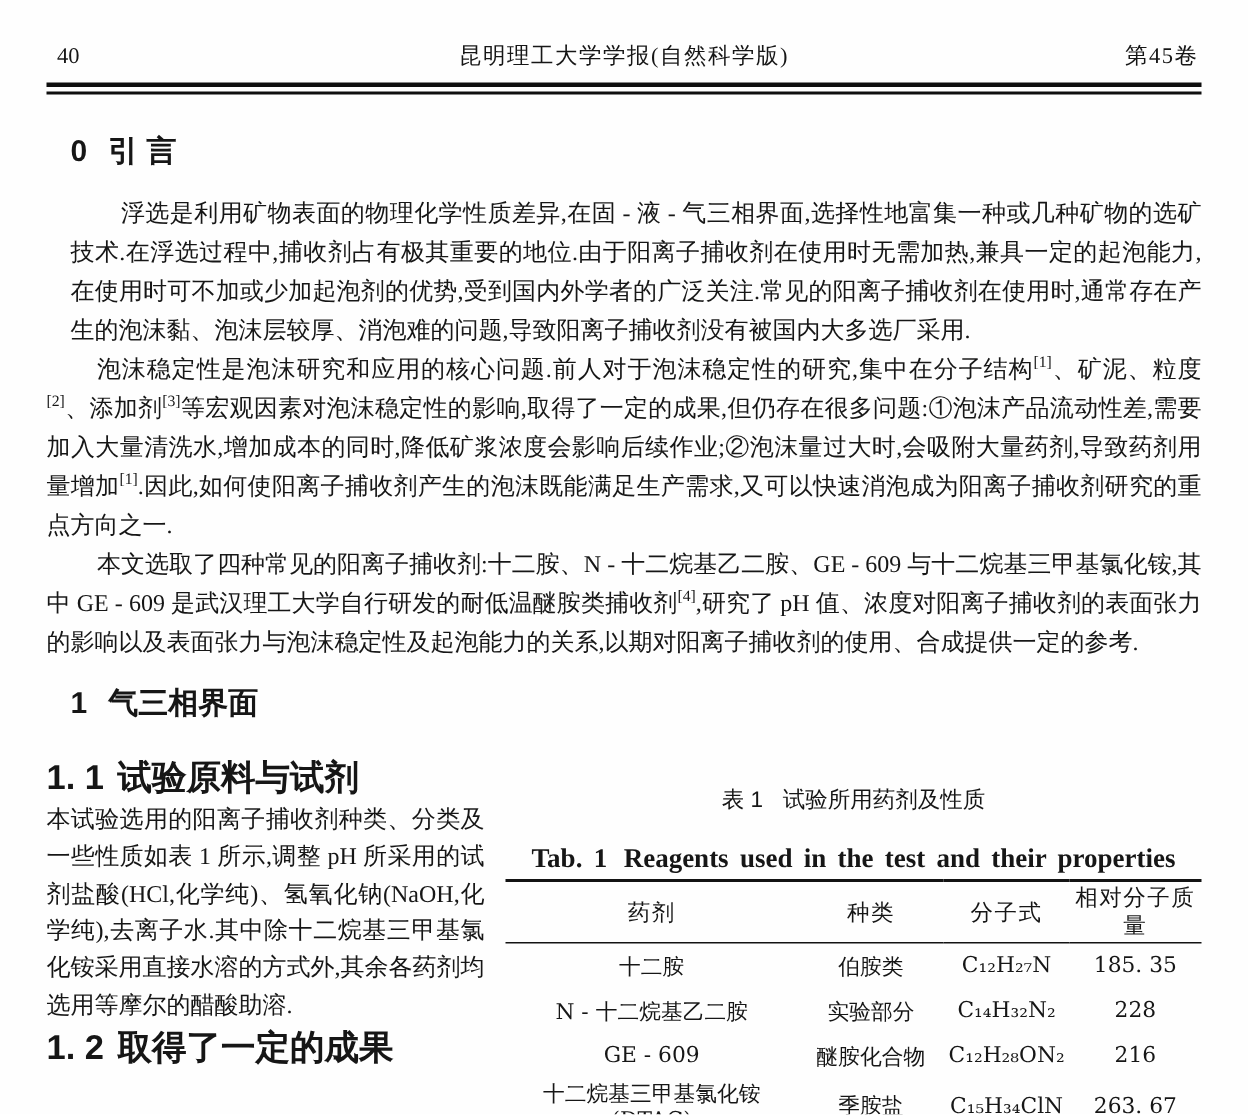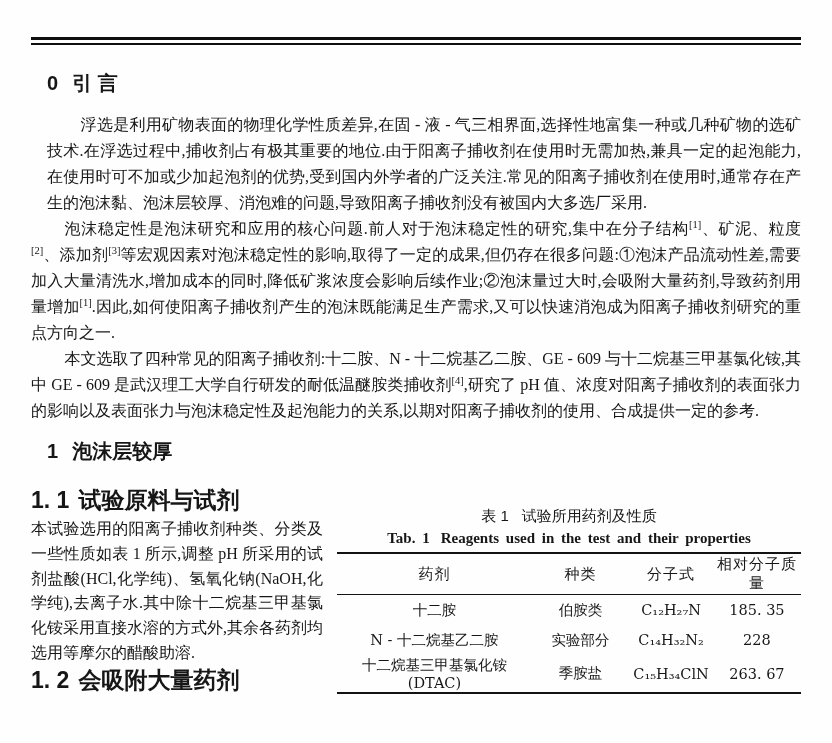--- a/index.html
+++ b/index.html
@@ -34,59 +34,64 @@
   
   .columns{display:flex;margin-top:5px;}
   .col-left{width:292px;flex:none;}
   .col-left p.body{line-height:24.8px;}
   .col-left .subsec{margin-top:2px;}
   .col-right{flex:1;margin-left:14px;margin-top:-10px;}
   
   .cap-zh{font-family:"Liberation Sans","DejaVu Sans",sans-serif;
           text-align:center;font-weight:normal;font-size:15px;line-height:18px;}
   .cap-zh .lbl{margin-right:13px;}
-  .cap-en{text-align:center;font-weight:bold;font-size:15px;line-height:18px;
-          margin-top:4px;word-spacing:3px;}
+  .cap-en{text-align:center;font-weight:bold;font-size:18px;line-height:18px;
+          margin-top:20px;word-spacing:3px;}
   .cap-en .lbl{margin-right:11px;}
   table.reagents{width:100%;border-collapse:collapse;margin-top:5px;
           font-size:14.5px;
           border-top:2.5px solid #131313;border-bottom:2.5px solid #131313;
           font-family:"DejaVu Serif","Liberation Serif",serif;}
   table.reagents thead th{font-weight:normal;font-size:15px;height:31px;
           border-bottom:1.5px solid #131313;text-align:center;letter-spacing:1px;}
   table.reagents tbody td{height:28px;text-align:center;}
 </style>
 </head>
 <body>
 
 <div class="page">
 
+  <div class="runhead">
+    <span class="pn">40</span>
+    <span class="jt">昆明理工大学学报(自然科学版)</span>
+    <span class="vol">第45卷</span>
+  </div>
   <div class="rule-double"></div>
 
   <h1 class="sec">
     <span class="num">0</span><span>引 言</span>
   </h1>
 
   <p class="body indent first"><span>浮选是利用矿物表面的物理化学性质差异,在固 - 液 - 气三相界面,选择性地富集一种或几种矿物的选矿技术.在浮选过程中,捕收剂占有极其重要的地位.由于阳离子捕收剂在使用时无需加热,兼具一定的起泡能力,在使用时可不加或少加起泡剂的优势,受到国内外学者的广泛关注.常见的阳离子捕收剂在使用时,通常存在产生的泡沫黏、泡沫层较厚、消泡难的问题,导致阳离子捕收剂没有被国内大多选厂采用.</span></p>
   <p class="body indent"><span>泡沫稳定性是泡沫研究和应用的核心问题.前人对于泡沫稳定性的研究,集中在分子结构</span><sup>[1]</sup><span>、矿泥、粒度</span><sup>[2]</sup><span>、添加剂</span><sup>[3]</sup><span>等宏观因素对泡沫稳定性的影响,取得了一定的成果,但仍存在很多问题:①泡沫产品流动性差,需要加入大量清洗水,增加成本的同时,降低矿浆浓度会影响后续作业;②泡沫量过大时,会吸附大量药剂,导致药剂用量增加</span><sup>[1]</sup><span>.因此,如何使阳离子捕收剂产生的泡沫既能满足生产需求,又可以快速消泡成为阳离子捕收剂研究的重点方向之一.</span></p>
   <p class="body indent"><span>本文选取了四种常见的阳离子捕收剂:十二胺、N - 十二烷基乙二胺、GE - 609 与十二烷基三甲基氯化铵,其中 GE - 609 是武汉理工大学自行研发的耐低温醚胺类捕收剂</span><sup>[4]</sup><span>,研究了 pH 值、浓度对阳离子捕收剂的表面张力的影响以及表面张力与泡沫稳定性及起泡能力的关系,以期对阳离子捕收剂的使用、合成提供一定的参考.</span></p>
 
   <h1 class="sec" style="margin-top:14px;">
-    <span class="num">1</span><span>泡沫层较厚</span>
+    <span class="num">1</span><span>气三相界面</span>
   </h1>
 
   <h2 class="subsec">
     <span class="num">1. 1</span><span>试验原料与试剂</span>
   </h2>
 
   <div class="columns">
     <div class="col-left">
       <p class="body"><span>本试验选用的阳离子捕收剂种类、分类及一些性质如表 1 所示,调整 pH 所采用的试剂盐酸(HCl,化学纯)、氢氧化钠(NaOH,化学纯),去离子水.其中除十二烷基三甲基氯化铵采用直接水溶的方式外,其余各药剂均选用等摩尔的醋酸助溶.</span></p>
       <h2 class="subsec">
-        <span class="num">1. 2</span><span>会吸附大量药剂</span>
+        <span class="num">1. 2</span><span>取得了一定的成果</span>
       </h2>
     </div>
 
     <div class="col-right">
       <div class="cap-zh">
         <span class="lbl">表 1</span><span>试验所用药剂及性质</span>
       </div>
       <div class="cap-en">
         <span class="lbl">Tab. 1</span><span>Reagents used in the test and their properties</span>
       </div>
@@ -112,20 +117,26 @@
               <td>C₁₂H₂₇N</td>
               <td>185. 35</td>
             </tr>
             <tr>
               <td>N - 十二烷基乙二胺</td>
               <td>实验部分</td>
               <td>C₁₄H₃₂N₂</td>
               <td>228</td>
             </tr>
             <tr>
+              <td>GE - 609</td>
+              <td>醚胺化合物</td>
+              <td>C₁₂H₂₈ON₂</td>
+              <td>216</td>
+            </tr>
+            <tr>
               <td>十二烷基三甲基氯化铵(DTAC)</td>
               <td>季胺盐</td>
               <td>C₁₅H₃₄ClN</td>
               <td>263. 67</td>
             </tr>
           </tbody>
       </table>
     </div>
   </div>
 

